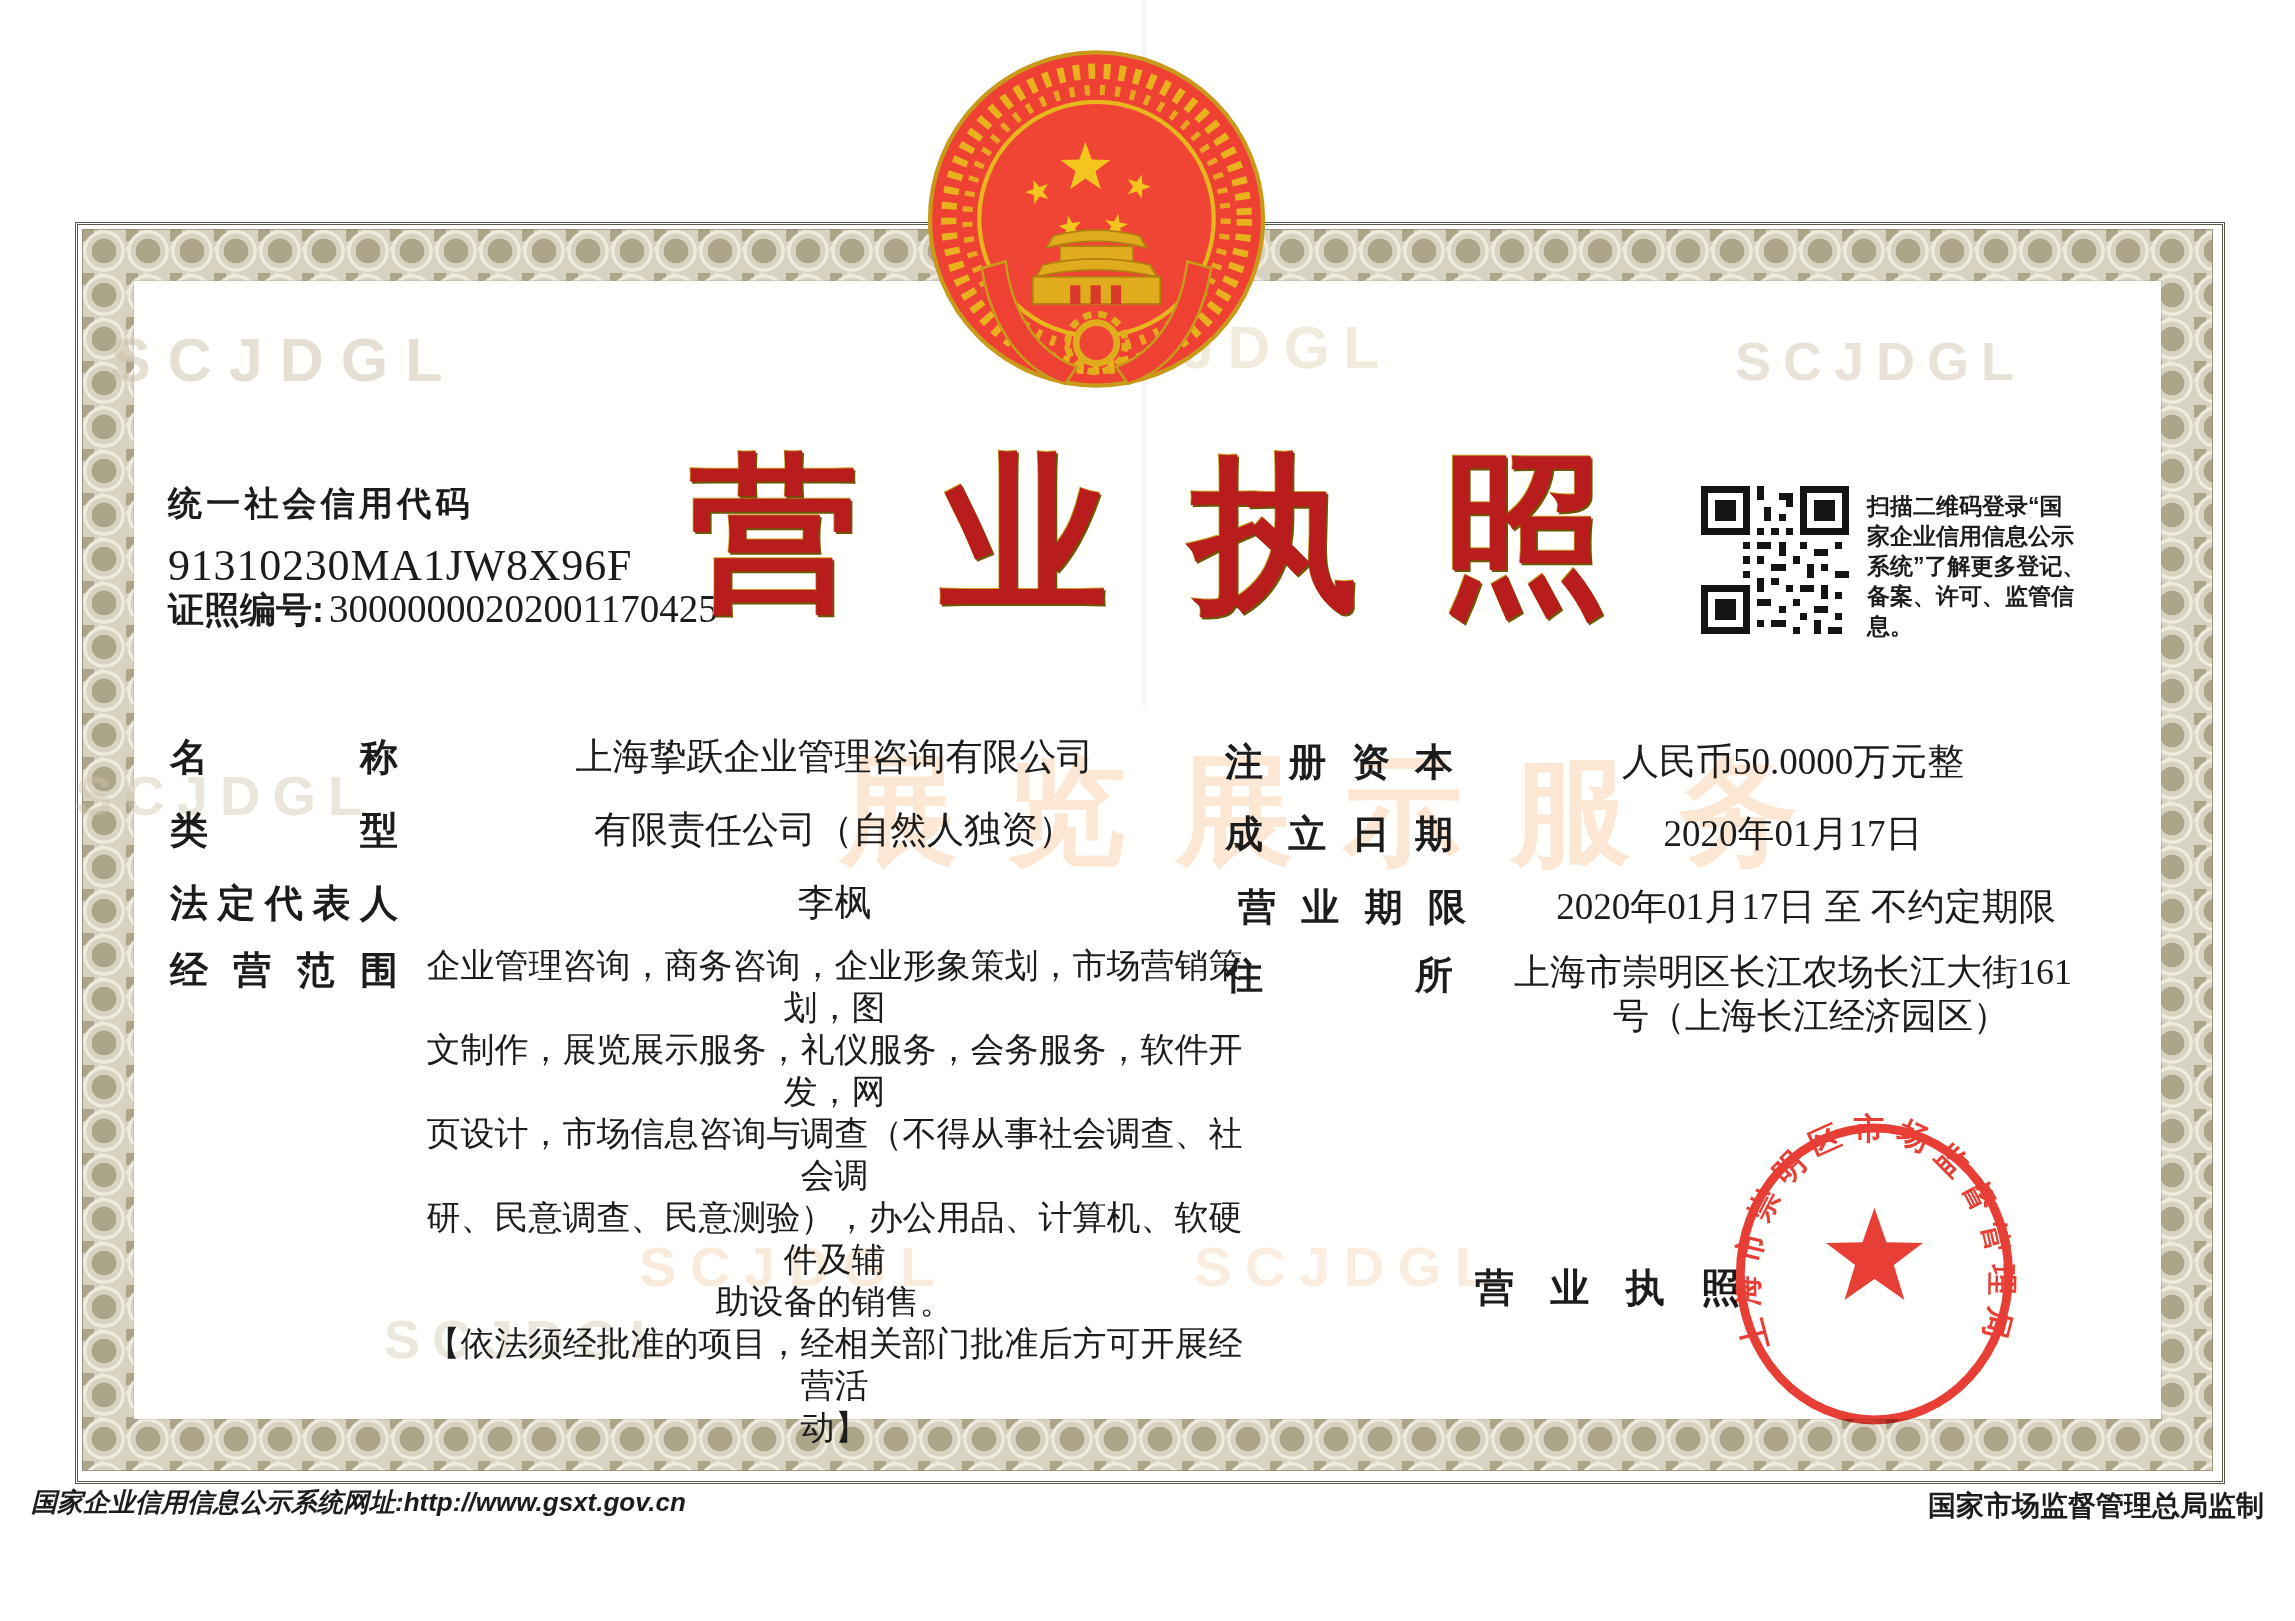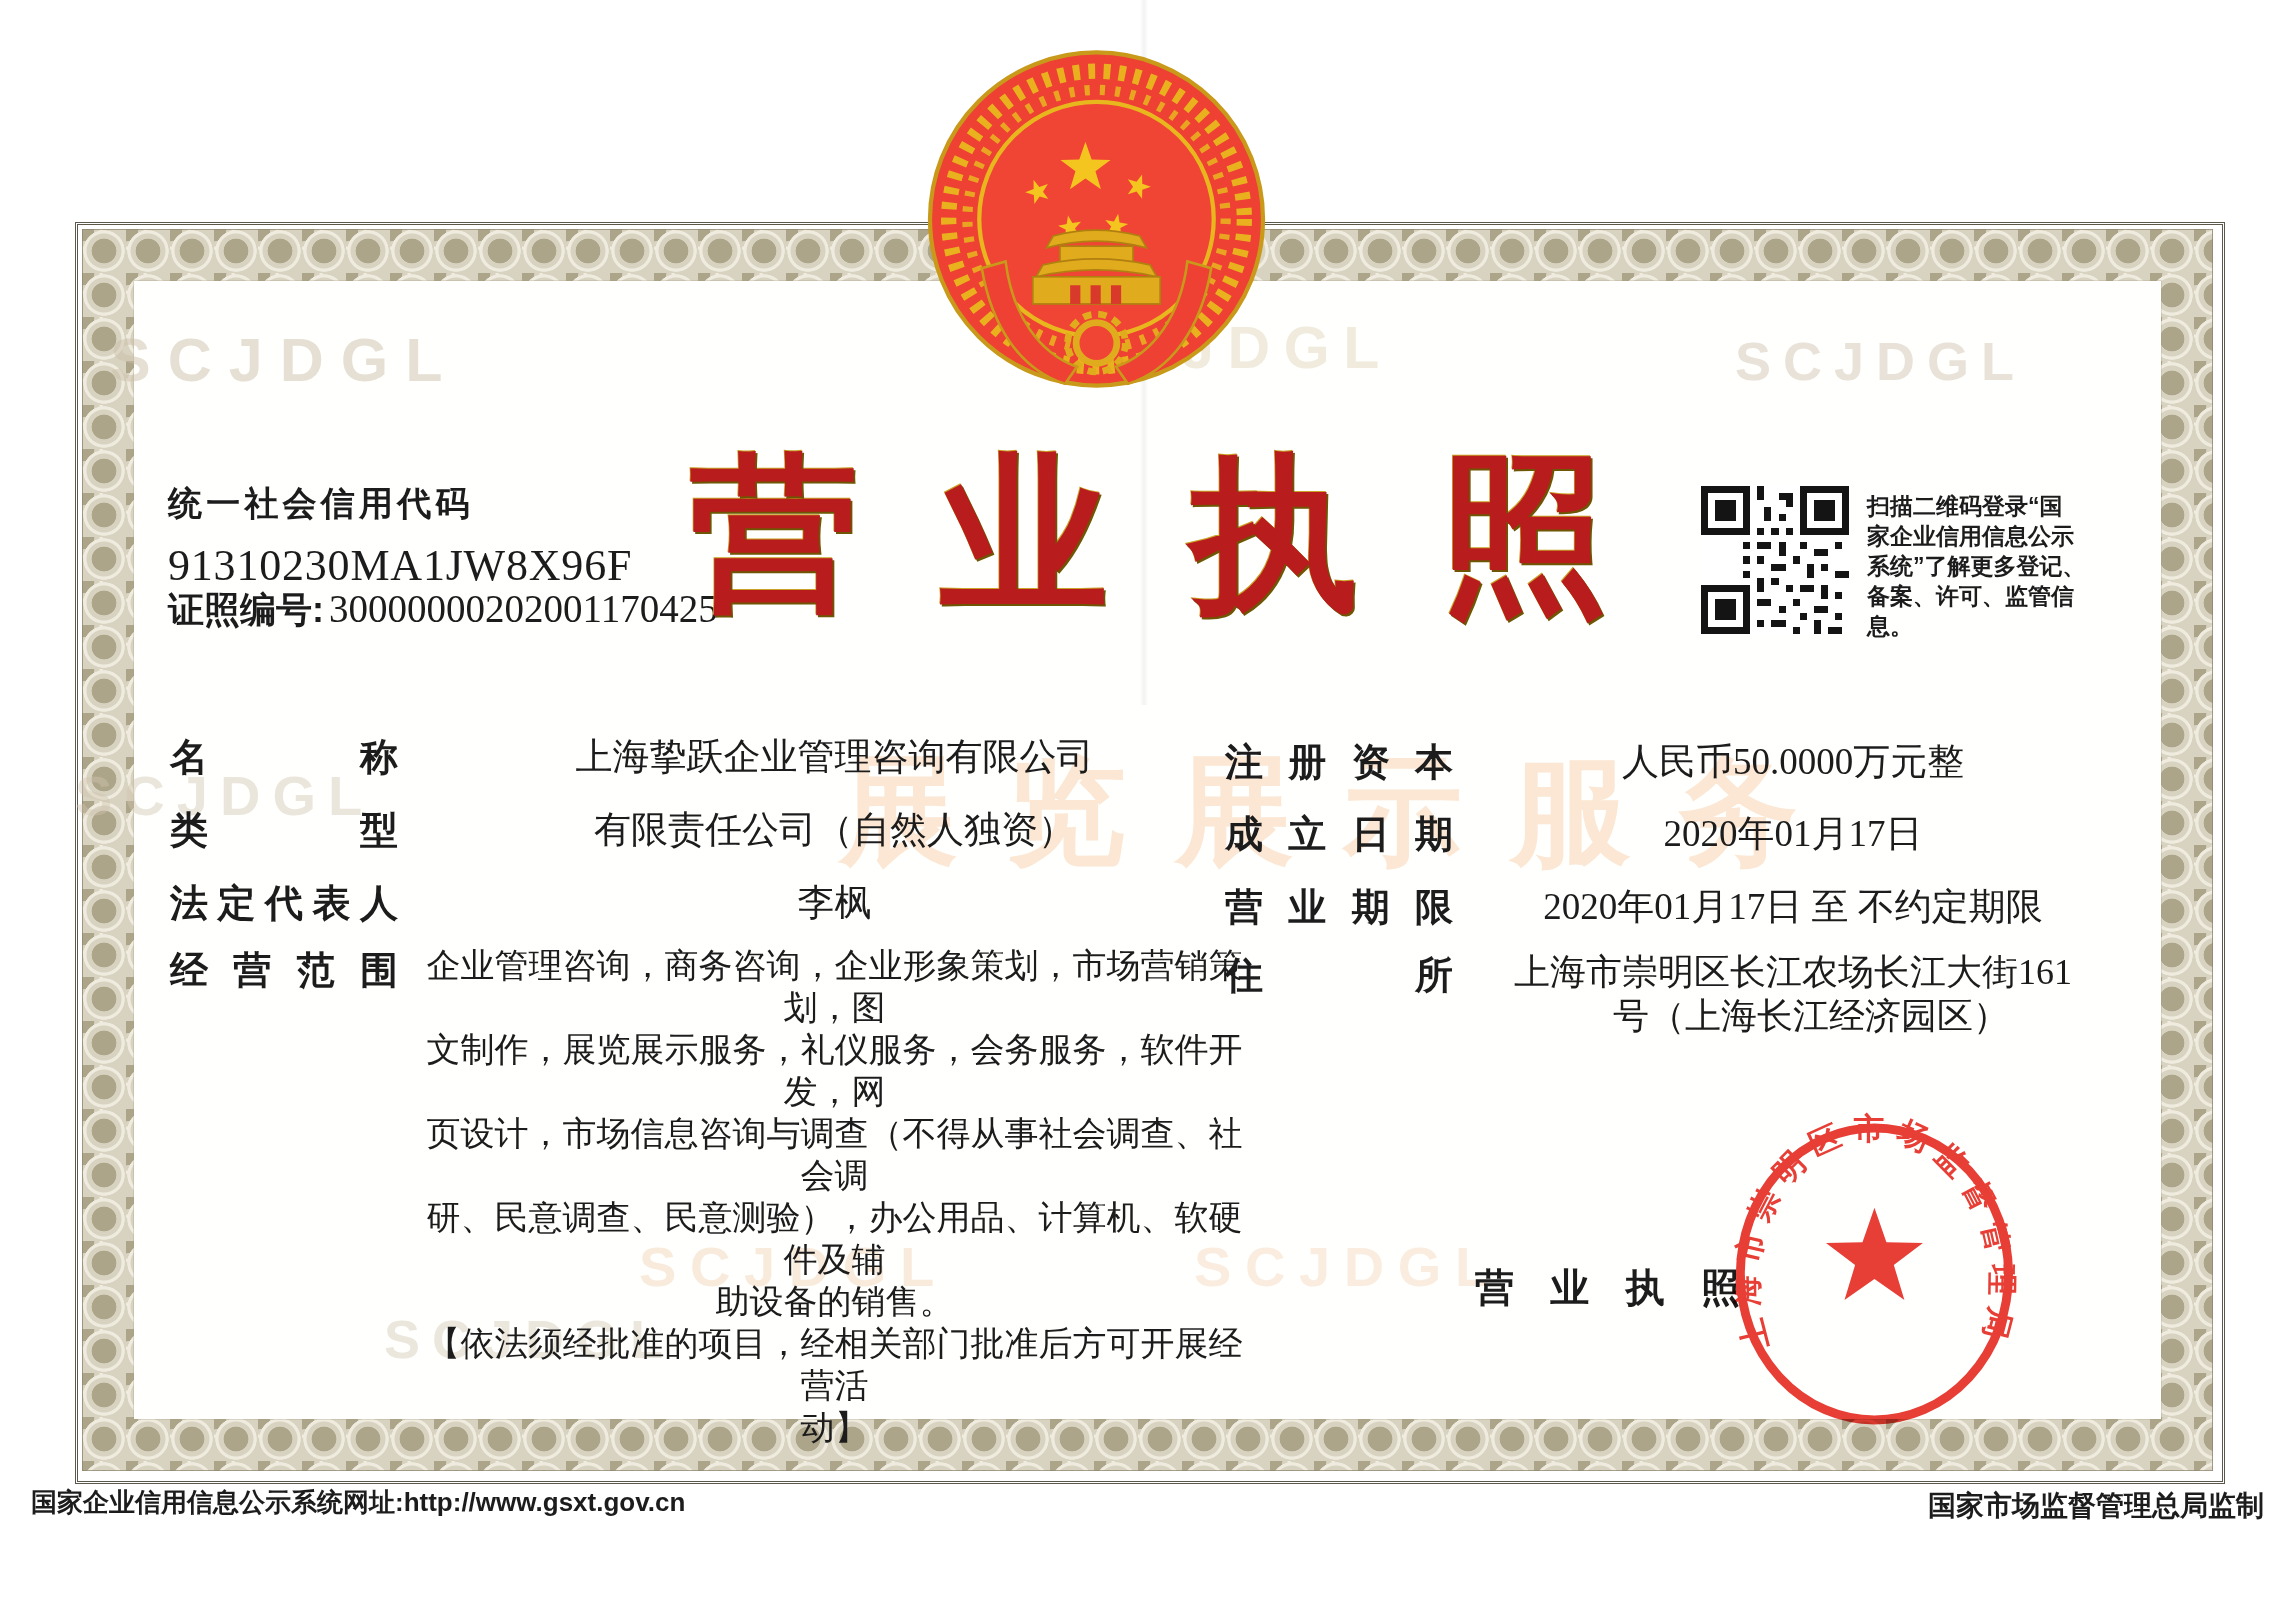--- a/index.html
+++ b/index.html
@@ -44,34 +44,34 @@
   .qr{left:1701px;top:486px;width:148px;height:148px;z-index:5;}
   .qr-caption{left:1867px;top:491px;width:223px;z-index:5;font-size:23px;font-weight:700;
     line-height:30px;white-space:pre-line;}
   
   .flabel{width:228px;font-size:38px;font-weight:700;z-index:5;
     text-align:justify;text-align-last:justify;}
   .fvalue{font-size:37px;z-index:5;font-family:"Liberation Serif",serif;white-space:pre-line;text-align:center;}
   .lab-l{left:170px;} .val-l{left:418px;width:833px;}
   .lab-r{left:1225px;} .val-r{left:1470px;width:646px;}
   .r1l{top:732px;} .r2l{top:805px;} .r3l{top:878px;} .r4l{top:945px;}
-  .r1r{top:737px;} .r2r{top:809px;} .r3r{top:882px;} .r4r{top:950px;}
+  .r1r{top:737px;} .r2r{top:809px;} .r3r{top:882px;margin-left:13px;} .r4r{top:950px;}
   .scope{font-size:34px;line-height:42px;}
   .addr{font-size:36px;line-height:44px;}
   
   .registrar{left:1475px;top:1261px;width:265px;font-size:39px;font-weight:700;z-index:5;
     text-align:justify;text-align-last:justify;}
   .dateline{left:1570px;top:1339px;z-index:7;font-size:39px;}
   .dateline .num{font-family:"Liberation Serif",serif;font-size:38px;}
   .dateline .unit{font-weight:700;}
   .u-year{margin-left:29px;} .u-mon{margin-left:22px;} .u-day{margin-left:20.4px;}
   .seal{left:1692px;top:1089px;width:370px;height:370px;z-index:6;
     mix-blend-mode:multiply;opacity:.95;pointer-events:none;}
   
-  .footer-l{left:31px;top:1485px;font-size:26px;font-weight:700;z-index:5;}
+  .footer-l{left:31px;top:1485px;font-size:26px;font-weight:700;z-index:5;font-style:italic;}
   .footer-r{right:31px;top:1487px;font-size:28px;font-weight:700;z-index:5;}
   
   .emblem{left:924px;top:44px;width:345px;height:350px;z-index:8;}
 </style>
 </head>
 <body>
 
 <div id="page">
 
   <div class="abs frame-outer"></div>

